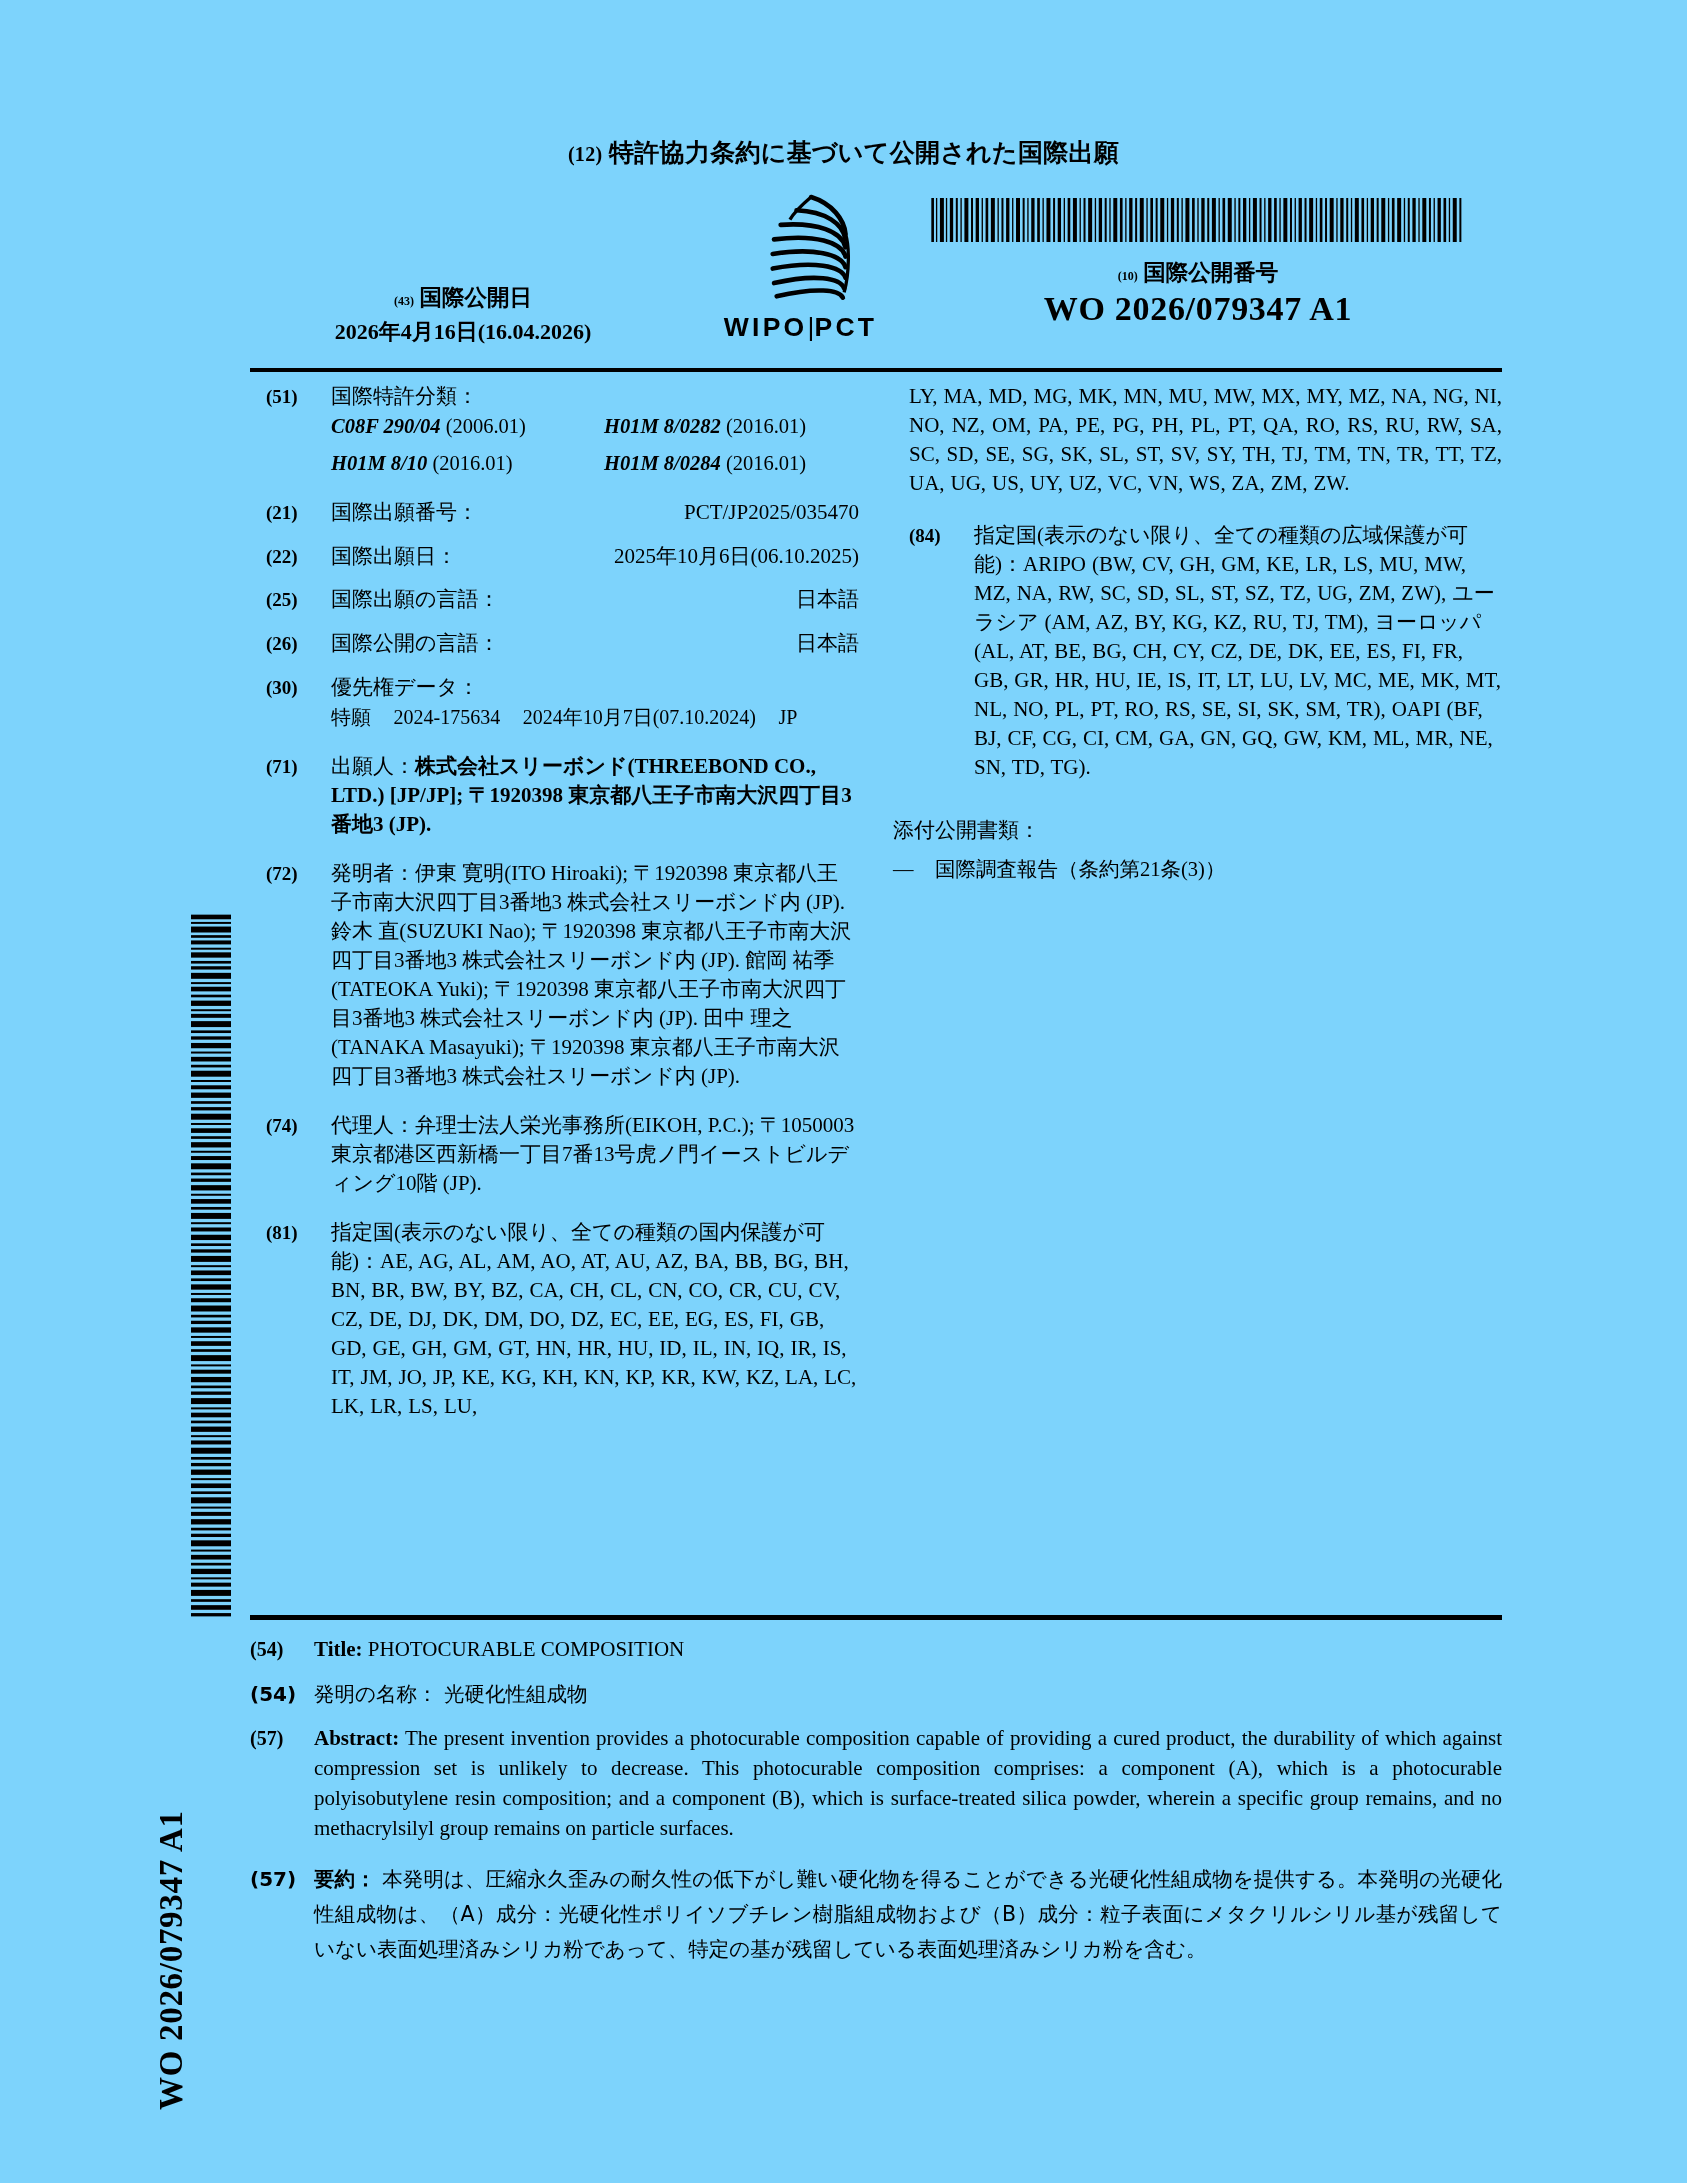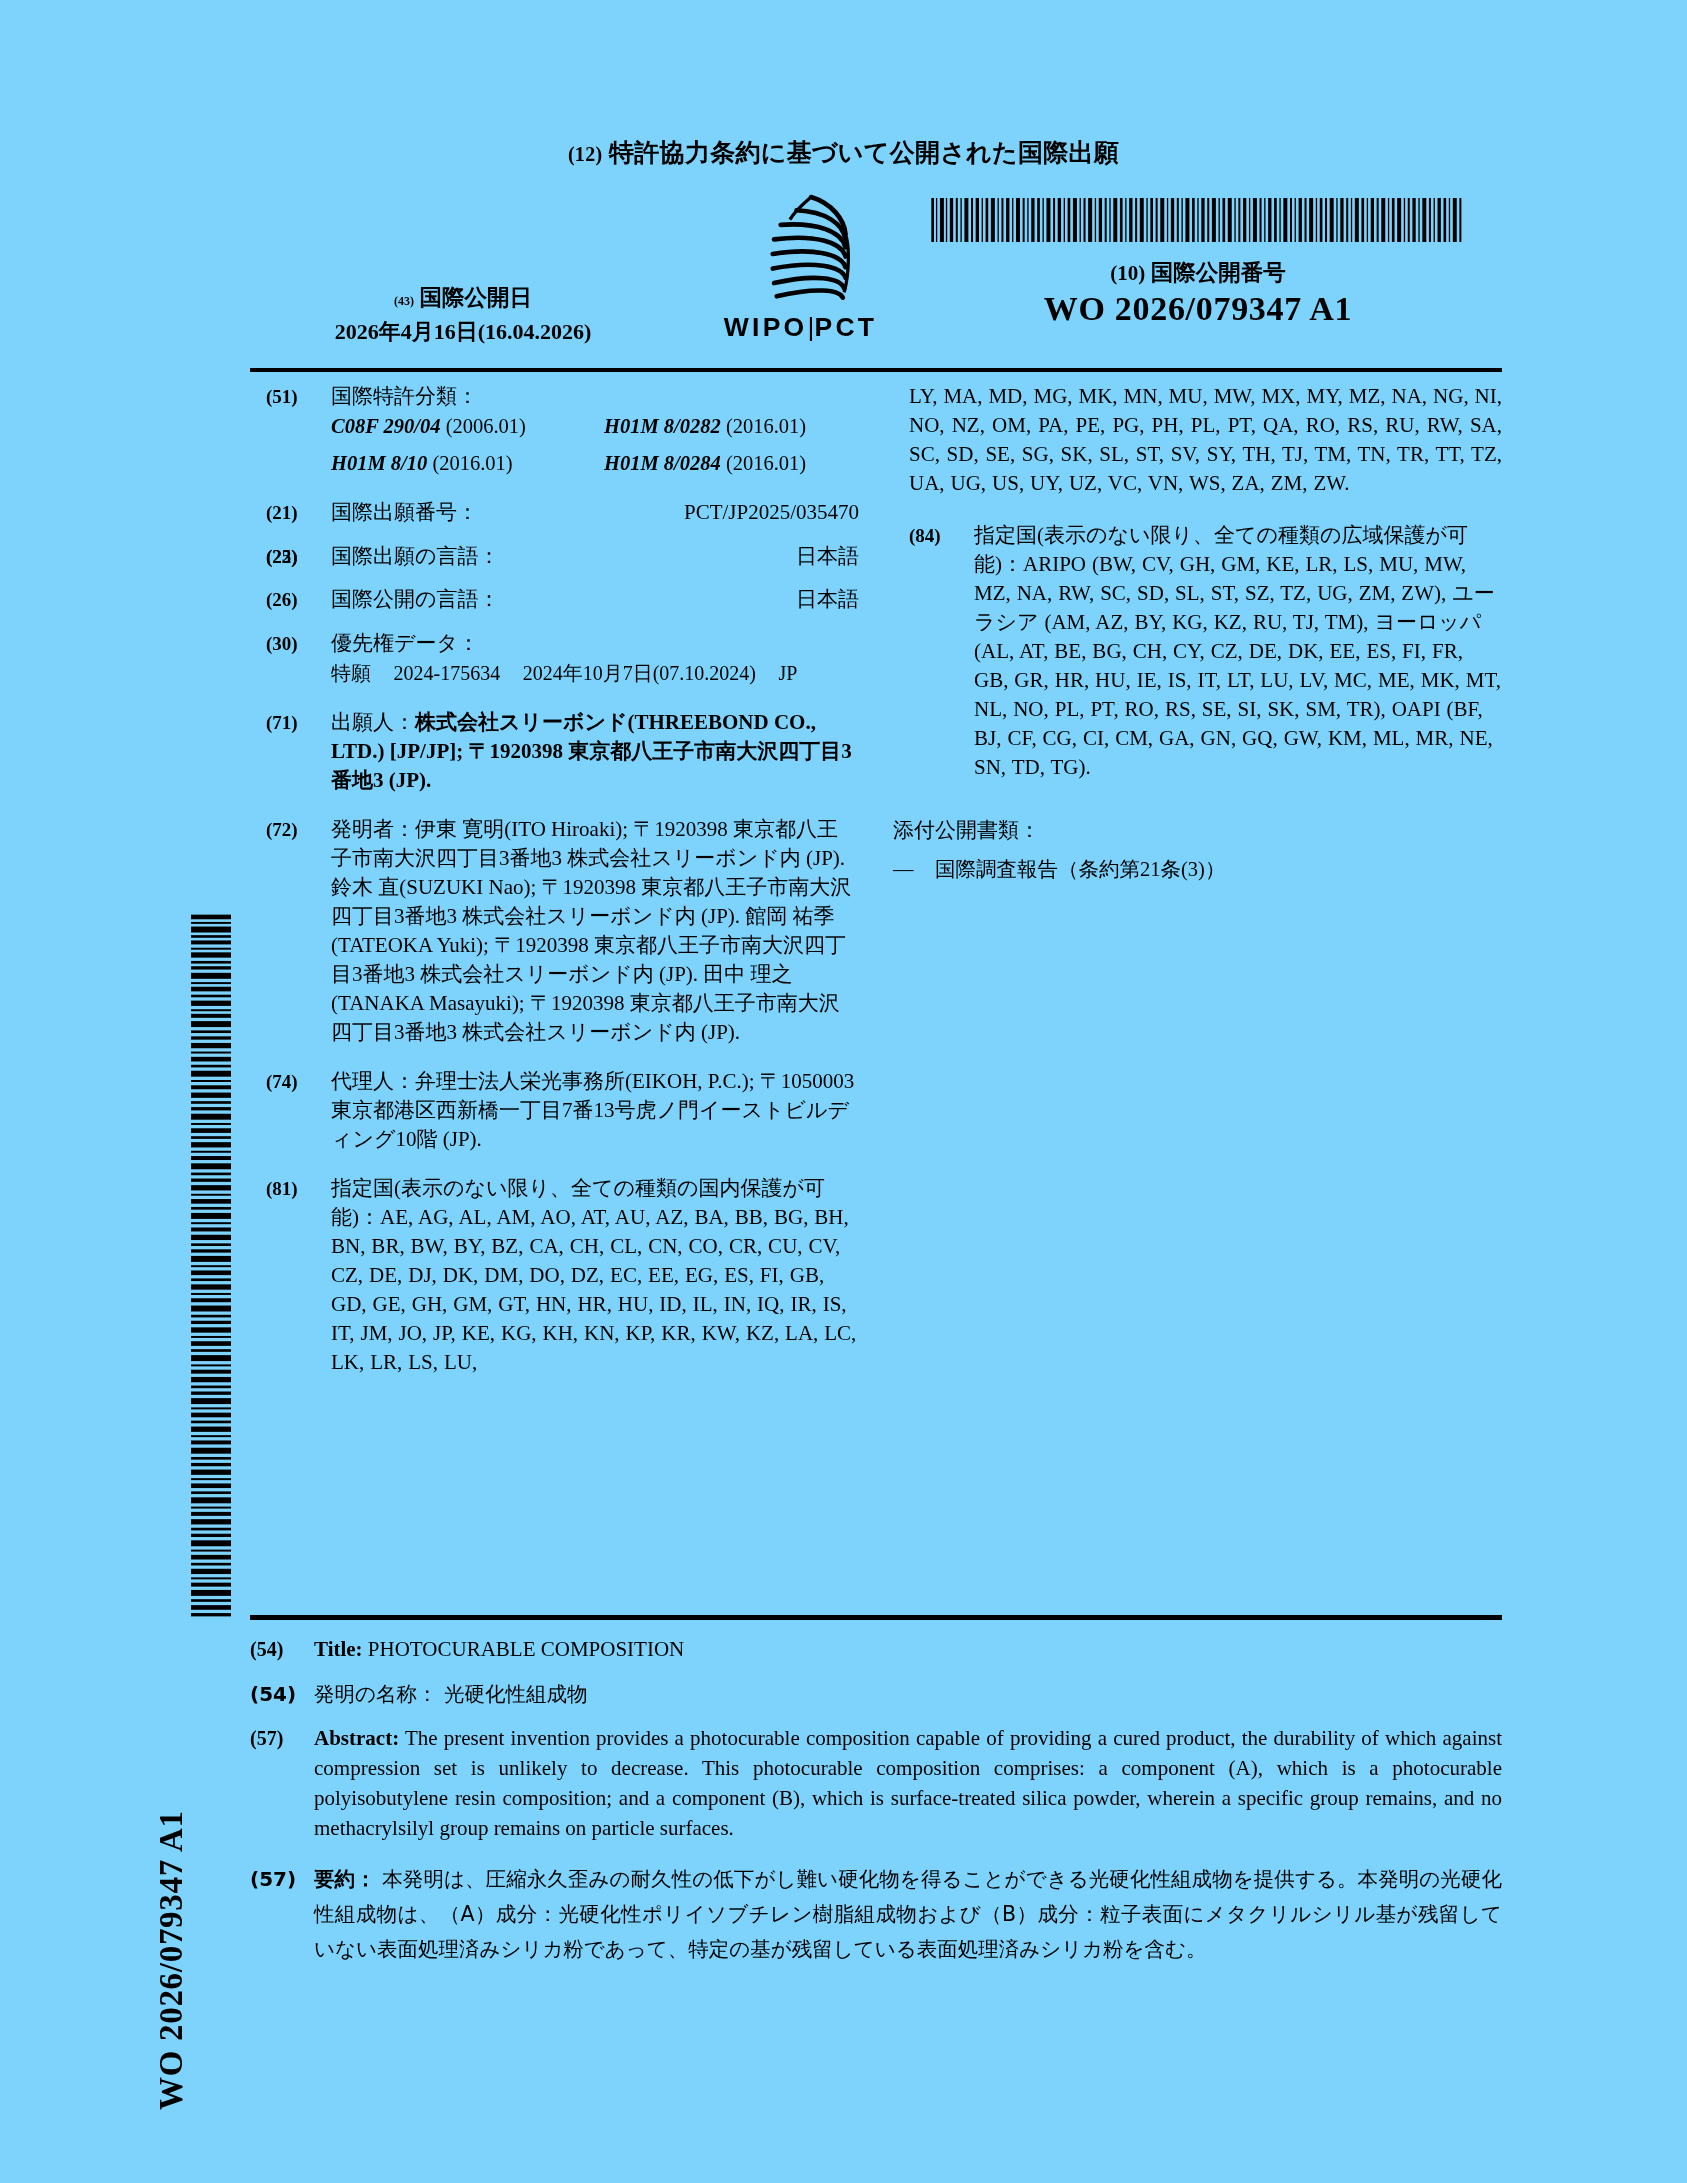--- a/index.html
+++ b/index.html
@@ -93,21 +93,21 @@
   }
   .pubno-label {
     position: absolute;
     left: 930px;
     top: 257px;
     width: 536px;
     text-align: center;
     font-size: 22.5px;
     font-weight: bold;
   }
-  .pubno-label .num { font-size: 21px; }
+  .pubno-label .num { font-size: 12px; }
   .pubno-value {
     position: absolute;
     left: 930px;
     top: 290px;
     width: 536px;
     text-align: center;
     font-size: 34px;
     font-weight: bold;
     letter-spacing: 0.7px;
   }
@@ -455,20 +455,24 @@
     <div class="entry" style="margin-top:20px;">
       <span class="tag">(21)</span>
       <div class="kv">
         <span class="k">国際出願番号：</span>
         <span class="v">PCT/JP2025/035470</span>
       </div>
     </div>
 
     <div class="entry">
       <span class="tag">(22)</span>
+      <div class="kv">
+        <span class="k">国際出願日：</span>
+        <span class="v">2025年10月6日(06.10.2025)</span>
+      </div>
     </div>
 
     <div class="entry">
       <span class="tag">(25)</span>
       <div class="kv">
         <span class="k">国際出願の言語：</span>
         <span class="v">日本語</span>
       </div>
     </div>
 

